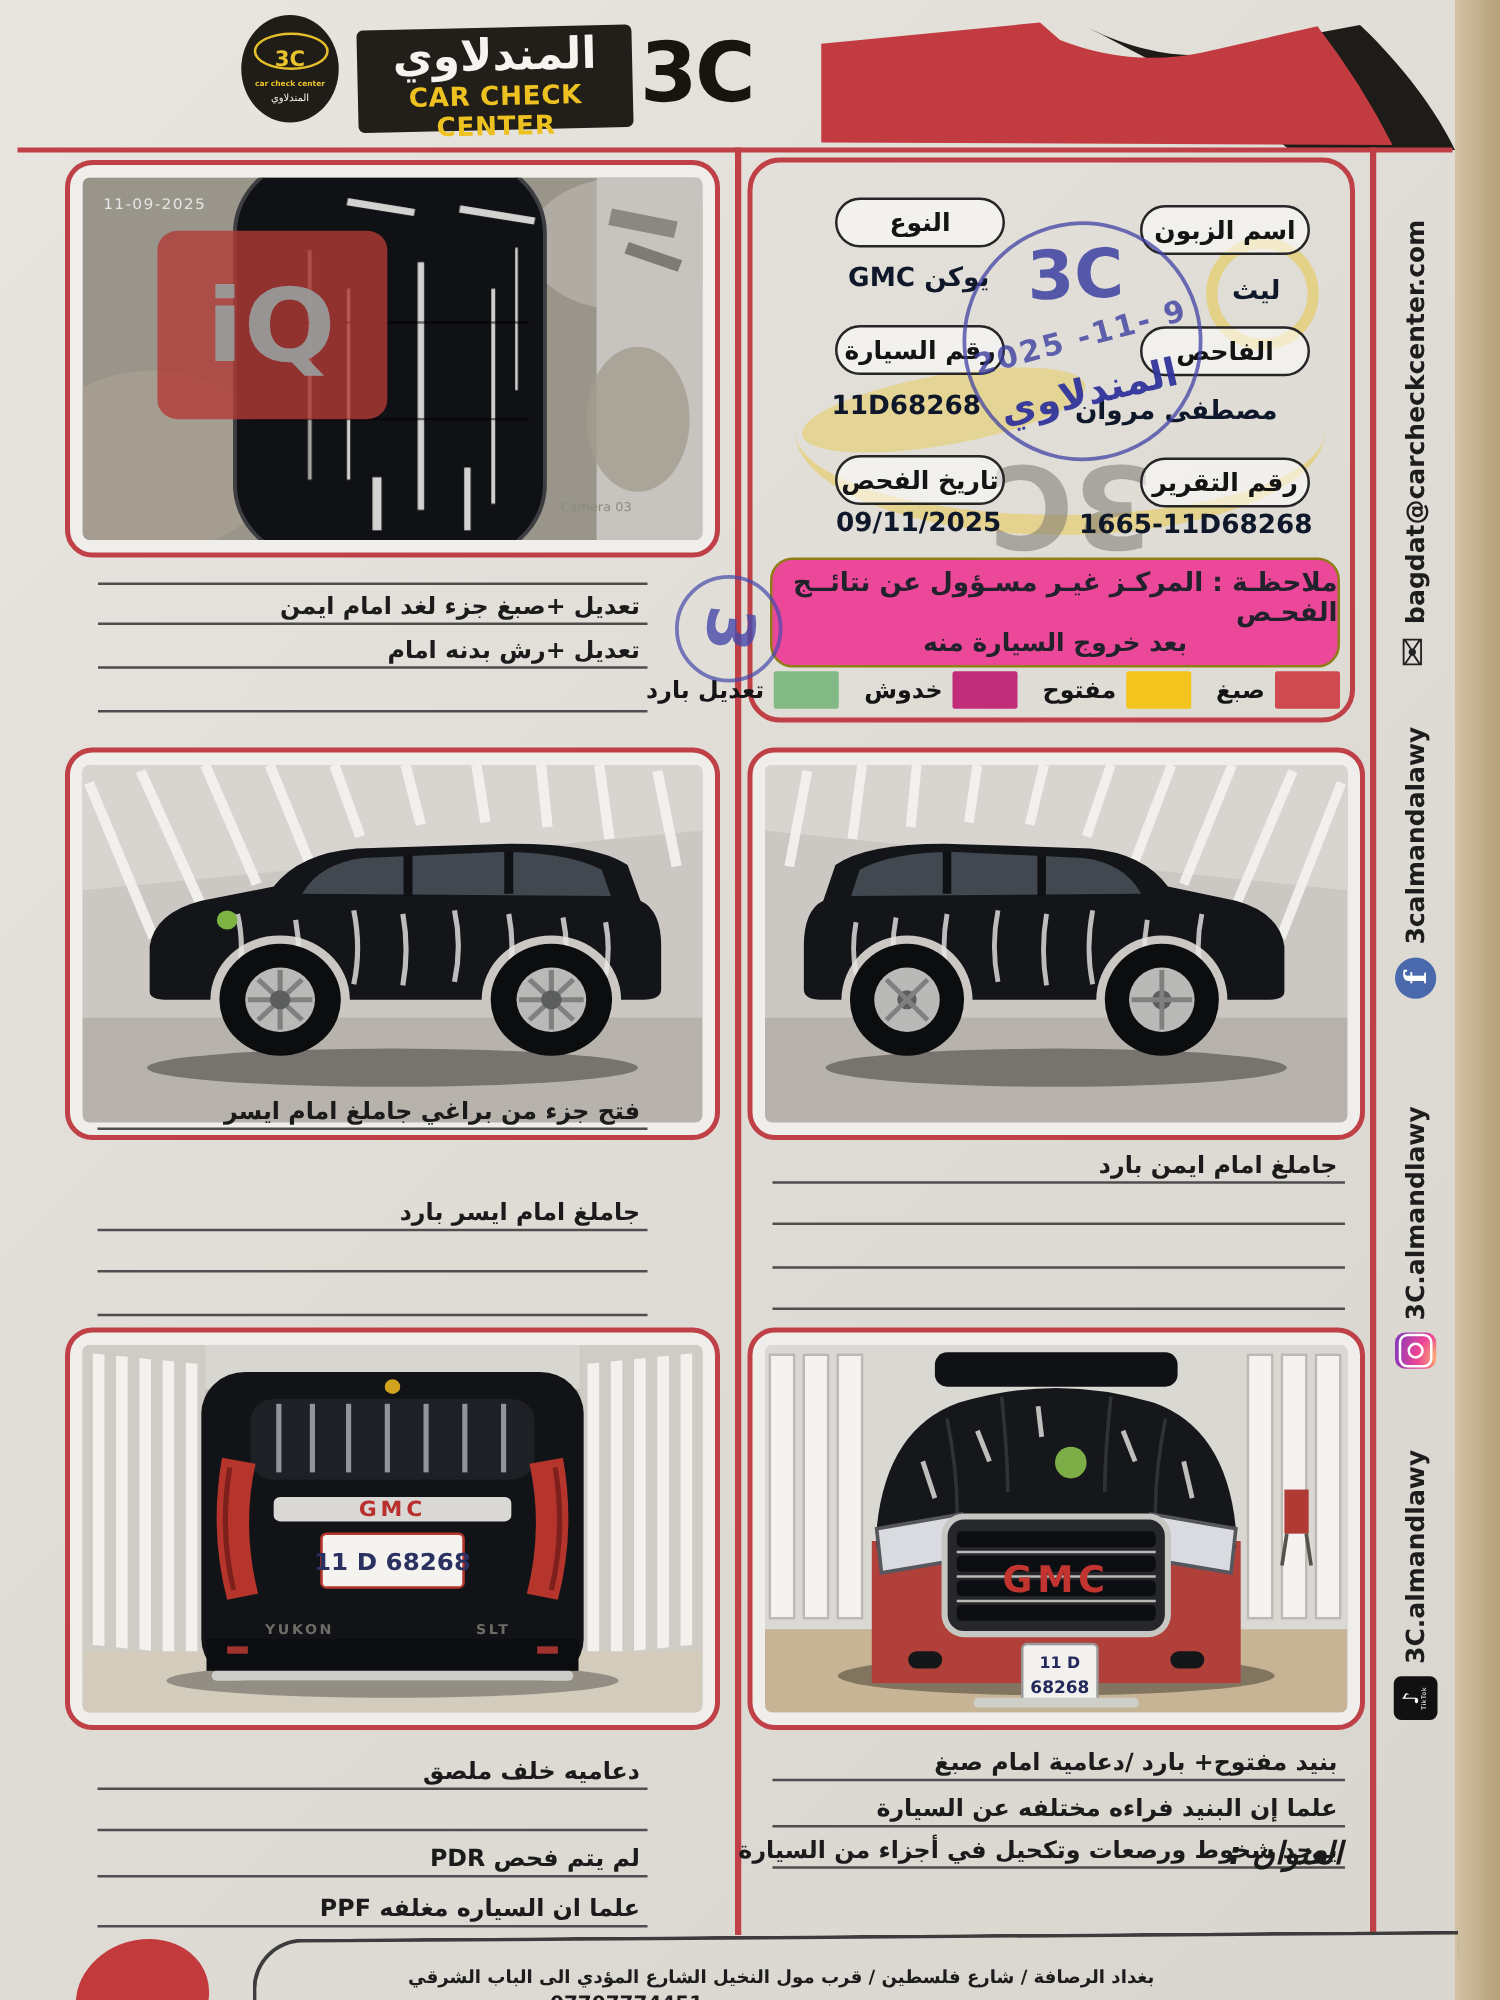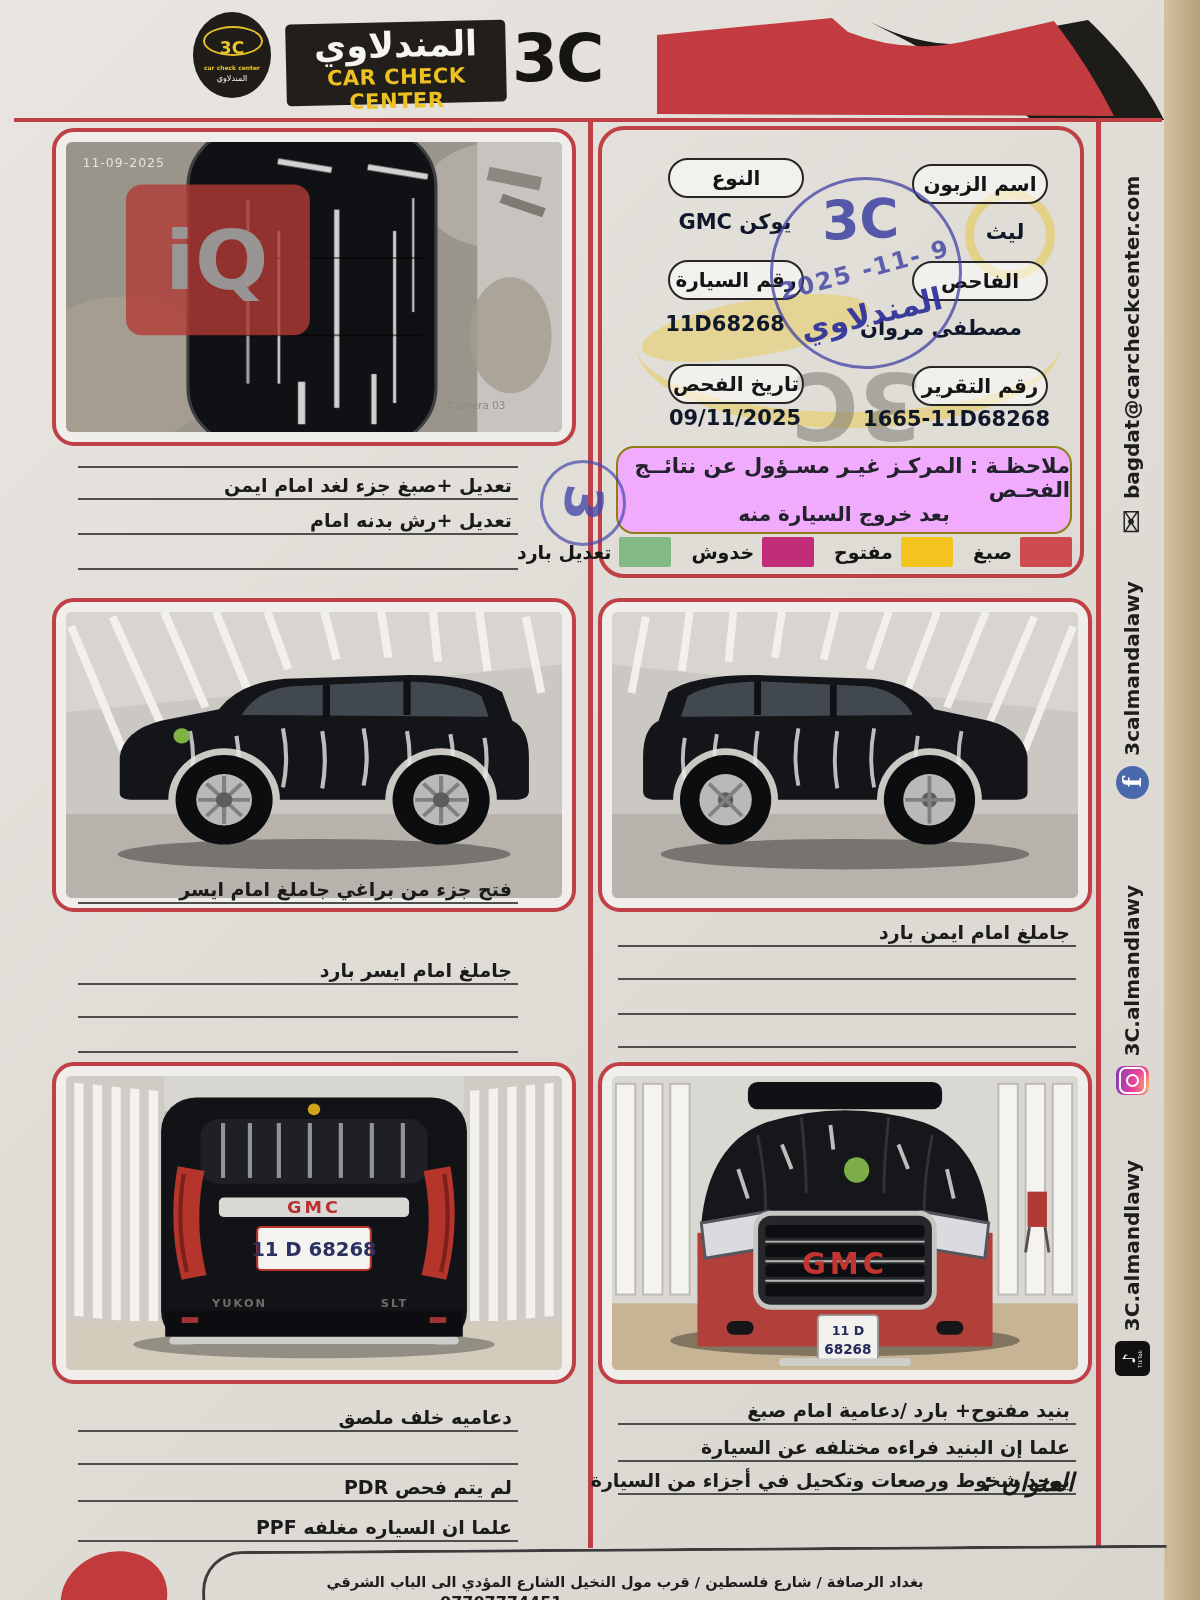--- a/index.html
+++ b/index.html
@@ -45,21 +45,21 @@
   .gray3c{position:absolute;left:782px;top:352px;width:150px;height:100px;z-index:1;
           font-size:92px;font-weight:bold;color:rgba(124,121,114,.55);transform:rotate(180deg);text-align:center;line-height:96px;}
   .stamp{position:absolute;left:770px;top:177px;width:186px;height:186px;border:3.5px solid rgba(64,66,164,.75);
          border-radius:50%;z-index:4;transform:rotate(-6deg);}
   .stamp-mark{position:absolute;left:0;top:8px;width:100%;text-align:center;font-size:54px;font-weight:bold;
               color:rgba(60,63,160,.85);transform:rotate(4deg);}
   .stamp-date{position:absolute;left:-8px;top:76px;width:200px;text-align:center;font-size:24px;font-weight:bold;
               color:rgba(60,63,160,.8);transform:rotate(-9deg);letter-spacing:2px;}
   .stamp-sig{position:absolute;left:-16px;top:116px;width:220px;text-align:center;font-size:31px;font-weight:bold;
              color:rgba(48,52,155,.95);transform:rotate(-7deg);direction:rtl;}
-  .notebox{position:absolute;left:616px;top:446px;width:452px;height:84px;background:#f0abfc;border:2.5px solid #8f7d15;
+  .notebox{position:absolute;left:616px;top:446px;width:452px;height:84px;background:#ec4899;border:2.5px solid #8f7d15;
            border-radius:18px;z-index:2;display:flex;flex-direction:column;align-items:center;justify-content:center;direction:rtl;}
   .notebox .l1{font-size:21px;font-weight:bold;color:#22222c;}
   .notebox .l2{font-size:20px;font-weight:bold;color:#22222c;}
   .legend{position:absolute;left:616px;top:536px;width:456px;height:32px;display:flex;direction:rtl;align-items:center;gap:20px;z-index:2;}
   .litem{display:flex;align-items:center;gap:8px;direction:rtl;}
   .sw{display:inline-block;width:52px;height:30px;border-radius:2px;}
   .sw-paint{background:#cf4a4e;} .sw-open{background:#f2c41d;} .sw-scratch{background:#c12d78;} .sw-cold{background:#83b985;}
   .swl{font-size:19px;font-weight:bold;color:#151515;white-space:nowrap;}
   .ministamp{position:absolute;left:540px;top:460px;width:80px;height:80px;border:3px solid rgba(70,72,170,.7);
              border-radius:50%;z-index:5;display:flex;align-items:center;justify-content:center;}

